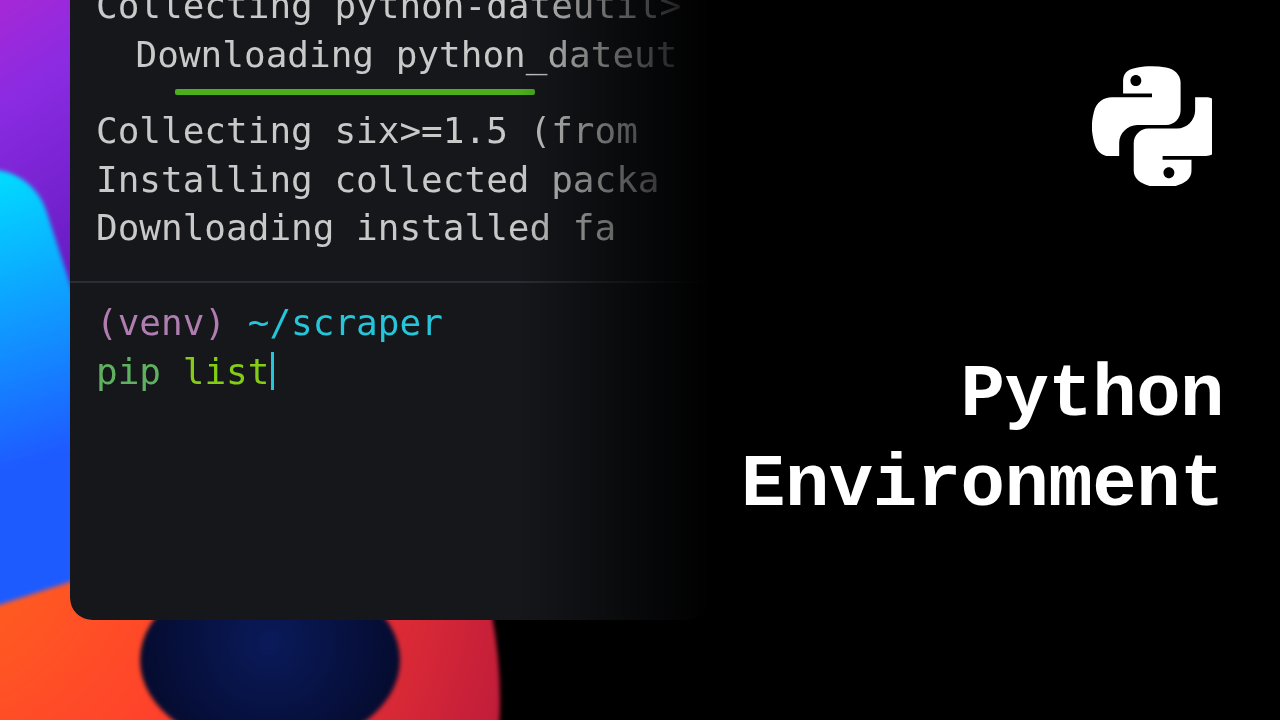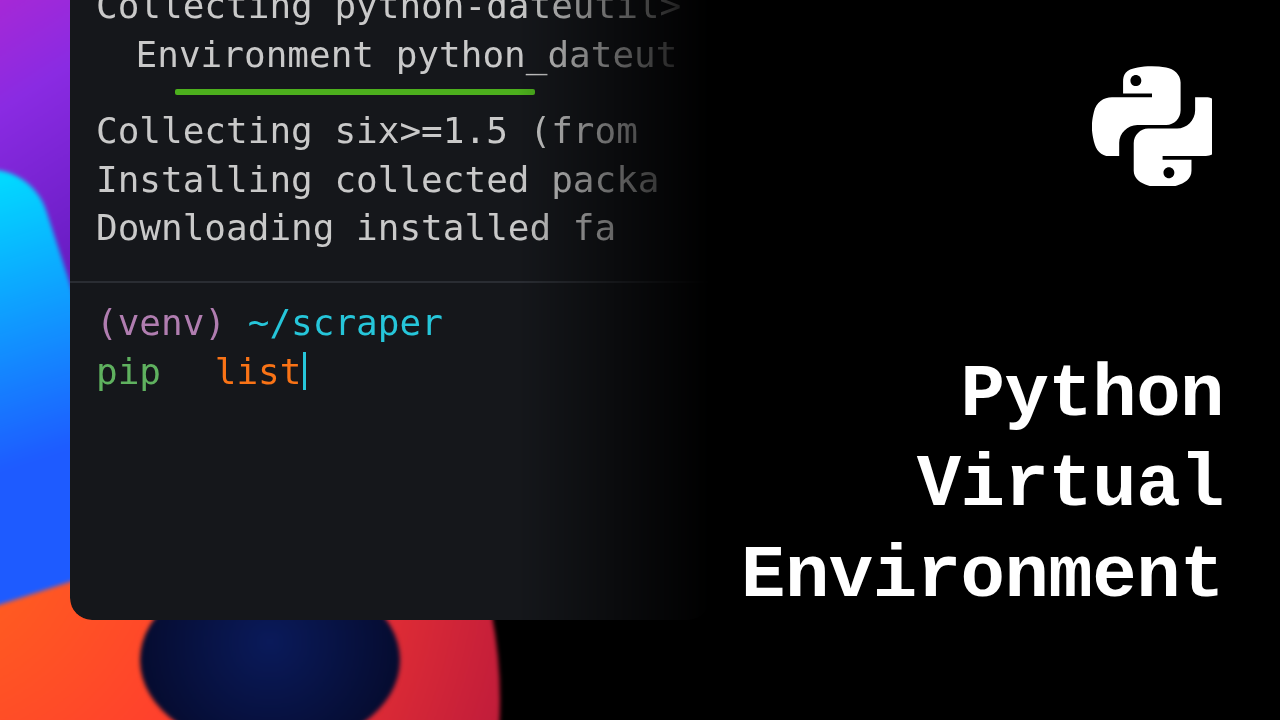--- a/index.html
+++ b/index.html
@@ -92,21 +92,21 @@
   }
   .terminal hr.rule {
     border: none;
     border-top: 2px solid #2a2d33;
     margin: 28px -26px 16px -26px;
   }
   .venv { color: #b07db0; margin-top: 32px; }
   .tilde { color: #26c6da; }
   .path { color: #26c6da; text-align: center; }
   .cmd  { color: #5fb15f; }
-  .arg  { color: #f97316; margin-left: 32px; }
+  .arg  { color: #84cc16; }
   .cursor {
     display: inline-block;
     width: 3px;
     height: 1.05em;
     vertical-align: -0.18em;
     background: #26c6da;
     margin-left: 2px;
   }
 
   
@@ -143,21 +143,21 @@
 <div class="bg">
   <div class="blob b1"></div>
   <div class="blob b2"></div>
   <div class="blob b3"></div>
   <div class="blob b4"></div>
 </div>
 <div class="shade"></div>
 
 <div class="terminal">
   <div class="line">Collecting python-dateutil&gt;</div>
-  <div class="line indent">Environment python_dateut</div>
+  <div class="line indent">Downloading python_dateut</div>
   <div class="progress"></div>
   <div class="line">Collecting six&gt;=1.5 (from </div>
   <div class="line">Installing collected packa</div>
   <div class="line">Downloading installed fa</div>
 
   <hr class="rule">
 
   <div class="line">
     <span class="venv">(venv)</span>
     <span> </span>
@@ -172,15 +172,14 @@
 
 <div class="logo">
   <svg viewBox="0 0 256 255" xmlns="http://www.w3.org/2000/svg" fill="currentColor">
     <path d="M126.9 0c-10.6.05-20.7.95-29.6 2.53C71.1 7.15 66.3 16.8 66.3 34.6v23.4h61.7v8.3H66.3 42.6c-17.9 0-33.6 10.8-38.6 31.3-5.6 23.5-5.9 38.2 0 62.7 4.4 18.3 14.8 31.3 32.8 31.3h21.2v-28.2c0-20.4 17.6-38.3 38.6-38.3h61.6c17.2 0 30.8-14.1 30.8-31.4V34.6c0-16.7-14.1-29.3-30.8-32.1C147.5.71 137.4-.05 126.9 0zM93.6 18.9c6.4 0 11.6 5.3 11.6 11.8 0 6.5-5.2 11.7-11.6 11.7-6.4 0-11.6-5.2-11.6-11.7 0-6.5 5.2-11.8 11.6-11.8z"></path>
     <path d="M220 66.3v27.4c0 21.2-18 39.1-38.6 39.1h-61.6c-16.9 0-30.8 14.5-30.8 31.4v58.9c0 16.8 14.6 26.6 30.8 31.4 19.5 5.7 38.2 6.8 61.6 0 15.6-4.5 30.8-13.6 30.8-31.4v-23.5h-61.6v-8.3h61.6 30.8c17.9 0 24.6-12.5 30.8-31.3 6.4-19.3 6.1-37.9 0-62.7-4.4-17.8-12.9-31.3-30.8-31.3H220zm-55.9 149.3c6.4 0 11.6 5.2 11.6 11.7 0 6.5-5.2 11.8-11.6 11.8-6.4 0-11.6-5.3-11.6-11.8 0-6.5 5.2-11.7 11.6-11.7z"></path>
   </svg>
 </div>
 
 <div class="title">
   <div>Python</div>
-  <div>Virtual</div>
   <div>Environment</div>
 </div>
 
 </body></html>

